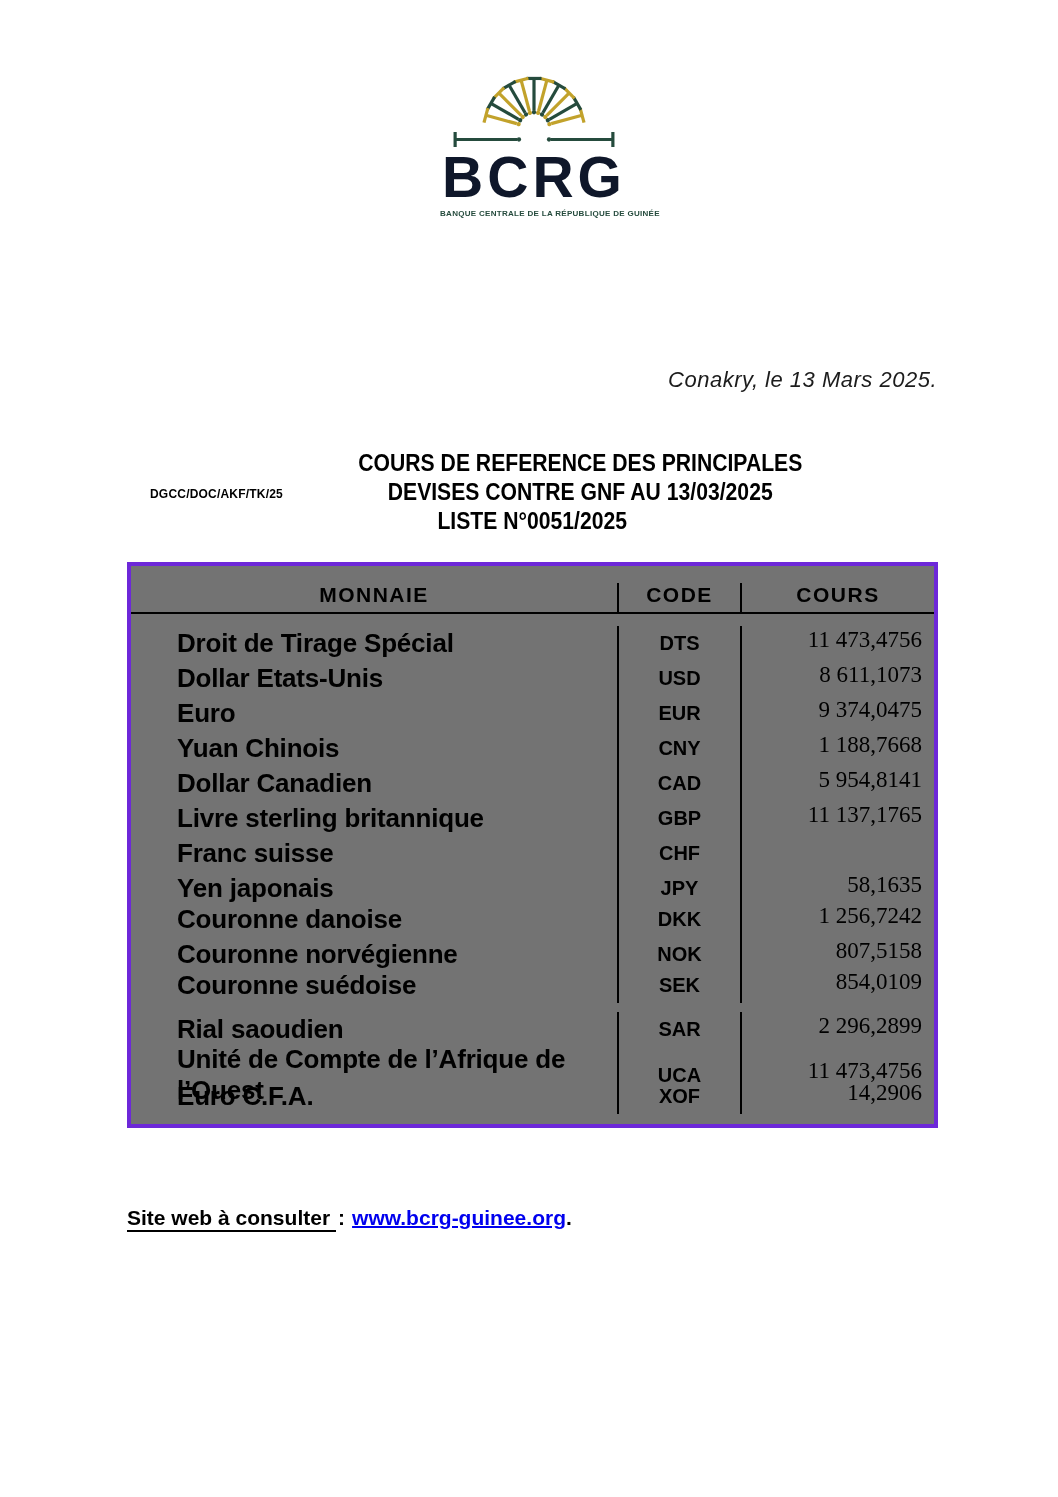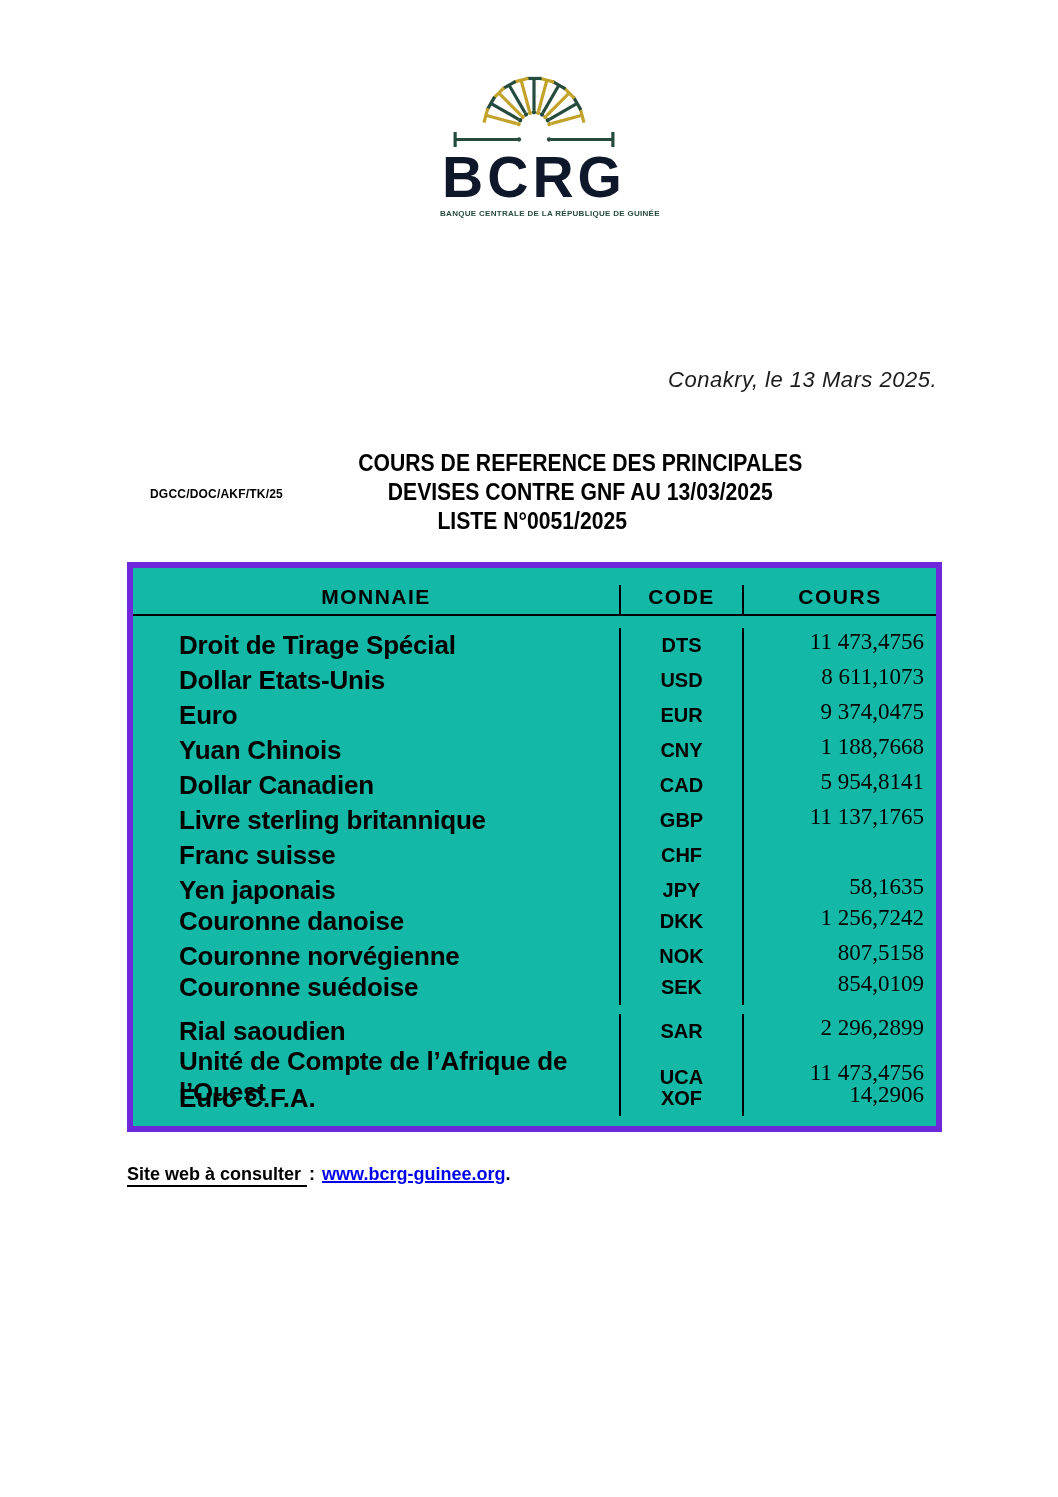--- a/index.html
+++ b/index.html
@@ -37,21 +37,21 @@
   .title {
     position:absolute; left:277px; top:449px; width:606px;
     text-align:center; font-weight:700; font-size:23px; line-height:29px;
   }
   .title-line span { display:inline-block; transform:scaleX(0.92); transform-origin:50% 50%; white-space:nowrap; }
   .title-line-3 span { transform:scaleX(0.92) translateX(-52px); }
 
   
   .tbl {
     position:absolute; left:127px; top:562px; width:803px;
-    border:6px solid #6d28d9; background:#14b8a6;
+    border:4px solid #6d28d9; background:#737373;
   }
   .tbl-head, .trow { display:grid; grid-template-columns:486px 125px 192px; }
   .tbl-head { height:46px; border-bottom:2px solid #000; align-items:end; }
   .tbl-head .cell {
     font-size:21px; font-weight:700; letter-spacing:1.5px;
     text-align:center; padding-bottom:5px;
   }
   .c-code { border-left:2px solid #000; border-right:2px solid #000; }
   .tbl-body { padding:12px 0 10px 0; }
   .trow { height:35px; }
@@ -61,21 +61,21 @@
   .tcours {
     font-family:"Liberation Serif", serif; font-size:23px;
     justify-content:flex-end; padding-right:12px; position:relative; top:-4px;
   }
   .trow:nth-child(9)  { margin-top:-4px; }
   .trow:nth-child(11) { margin-top:-4px; }
   .trow:nth-child(12) { margin-top:9px; }
   .trow:nth-child(13) { margin-top:-3px; }
 
   
-  .footer { position:absolute; left:127px; top:1164px; font-size:18px; font-weight:700; }
+  .footer { position:absolute; left:127px; top:1206px; font-size:21px; font-weight:700; }
   .site-label { border-bottom:2px solid #000; padding-bottom:1px; padding-right:6px; }
   .sep { margin:0 7px 0 2px; }
   .site-link { color:#0000EE; text-decoration:underline; text-decoration-thickness:2px; font-weight:700; }
 </style>
 </head>
 <body>
 
 <div class="page">
 
   <div class="logo">

